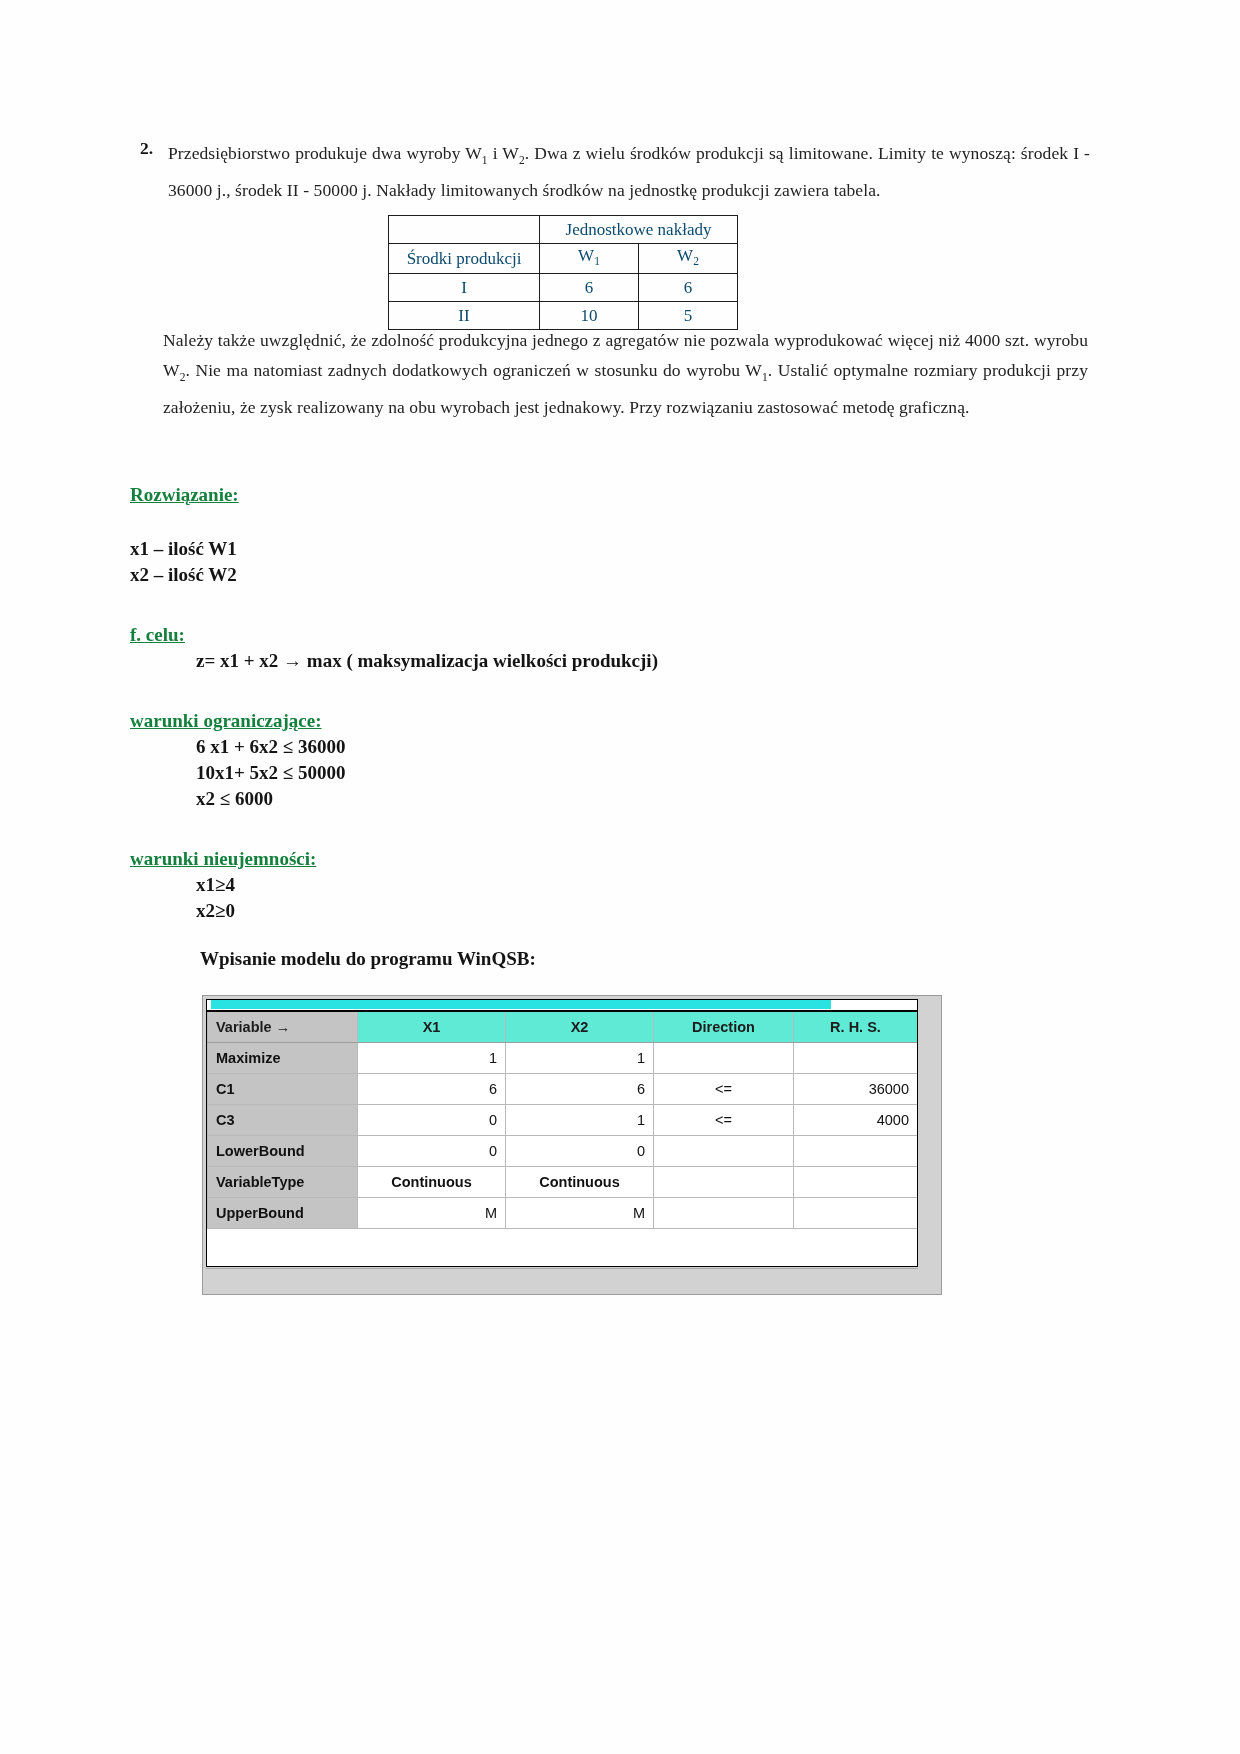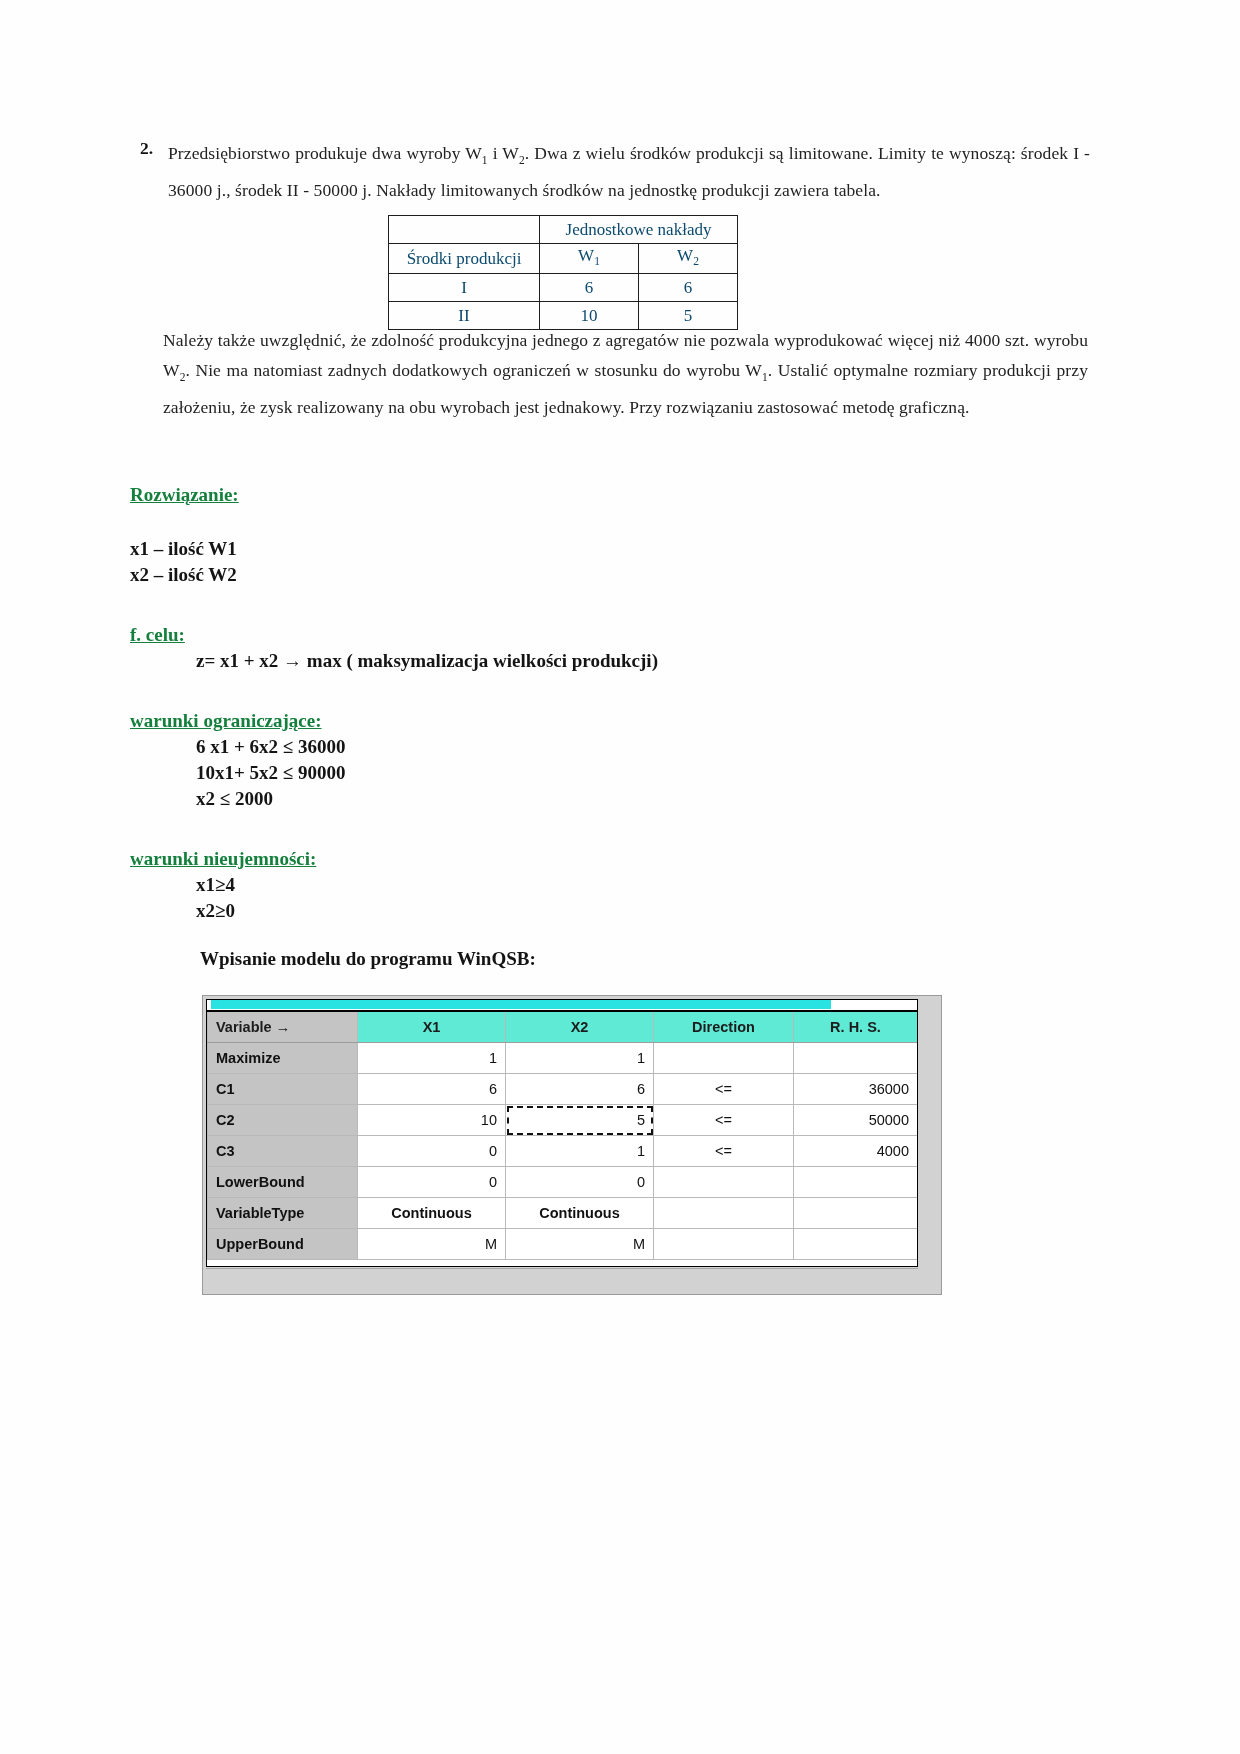--- a/index.html
+++ b/index.html
@@ -261,22 +261,22 @@
     <div class="h-underline">Rozwiązanie:</div>
     <div class="gap-m"></div>
     <div class="plain">x1 – ilość W1</div>
     <div class="plain">x2 – ilość W2</div>
     <div class="gap-l"></div>
     <div class="h-underline">f. celu:</div>
     <div class="plain indent">z= x1 + x2  →  max ( maksymalizacja wielkości produkcji)</div>
     <div class="gap-l"></div>
     <div class="h-underline">warunki ograniczające:</div>
     <div class="plain indent">6 x1 + 6x2 ≤ 36000</div>
-    <div class="plain indent">10x1+ 5x2 ≤ 90000</div>
-    <div class="plain indent">x2 ≤ 2000</div>
+    <div class="plain indent">10x1+ 5x2 ≤ 50000</div>
+    <div class="plain indent">x2 ≤ 6000</div>
     <div class="gap-l"></div>
     <div class="h-underline">warunki nieujemności:</div>
     <div class="plain indent">x1≥4</div>
     <div class="plain indent">x2≥0</div>
   </div>
 
   <div class="qsb-caption">Wpisanie modelu do programu WinQSB:</div>
 
   <div class="qsb-shot">
     <div class="qsb-rightstrip"></div>
@@ -308,27 +308,20 @@
         </tr>
 
         <tr>
           <td class="rowhdr">C1</td>
           <td class="num">6</td>
           <td class="num sep-x2">6</td>
           <td class="ctr">&lt;=</td>
           <td class="num">36000</td>
         </tr>
 
-        <tr>
-          <td class="rowhdr">C2</td>
-          <td class="num">10</td>
-          <td class="num sep-x2 sel">5</td>
-          <td class="ctr">&lt;=</td>
-          <td class="num">50000</td>
-        </tr>
 
         <tr>
           <td class="rowhdr">C3</td>
           <td class="num">0</td>
           <td class="num sep-x2">1</td>
           <td class="ctr">&lt;=</td>
           <td class="num">4000</td>
         </tr>
 
         <tr>

